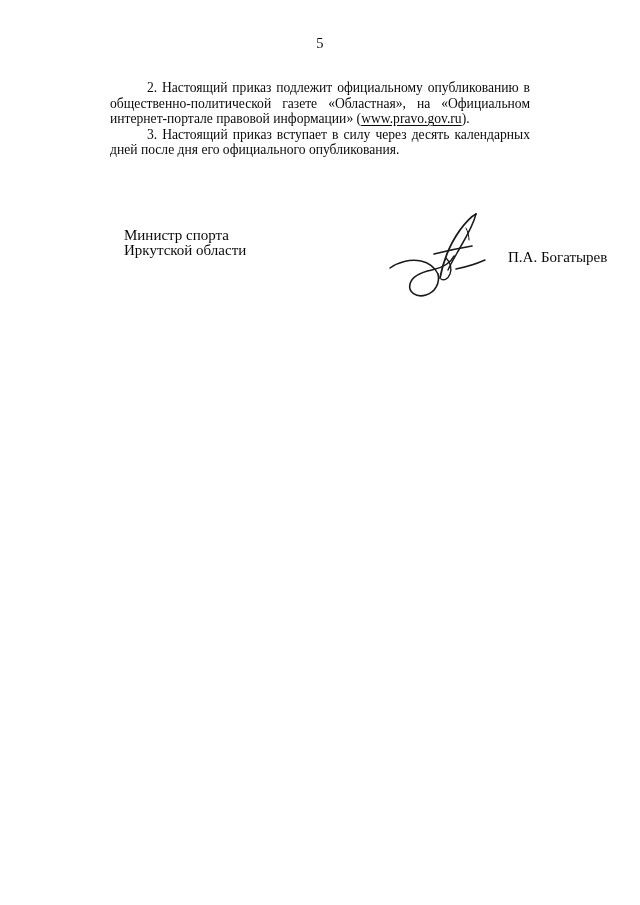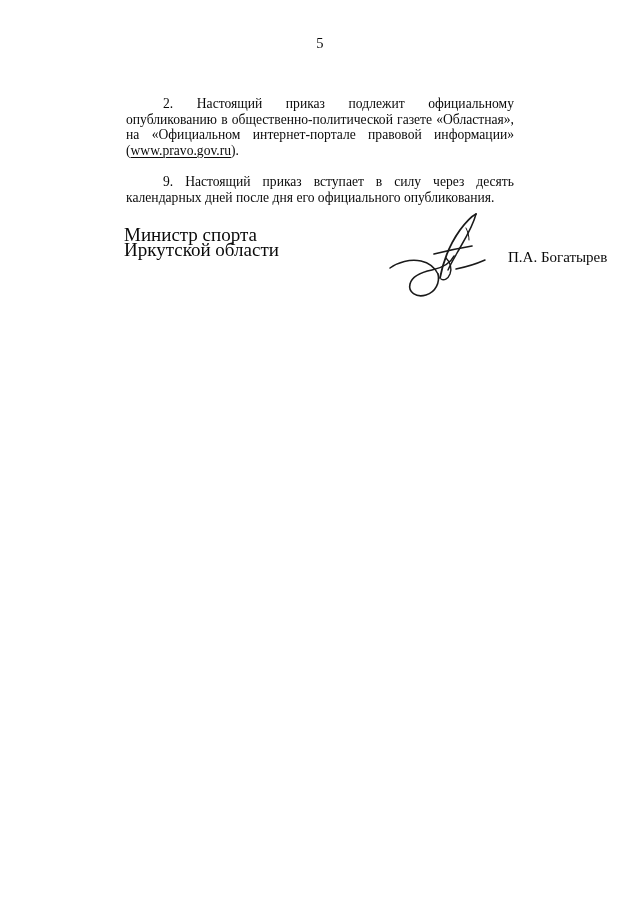--- a/index.html
+++ b/index.html
@@ -37,21 +37,21 @@
 
   
   .body-text {
     position: absolute;
     left: 110px;
     top: 80px;
     width: 420px;
   }
 
   .para {
-    margin: 16px;
+    margin: 0;
     font-size: 13.6px;
     line-height: 15.6px;
     text-align: justify;
     text-justify: inter-word;
     text-indent: 37px;
     hyphens: none;
   }
 
   .para + .para {
     margin-top: 0;
@@ -70,21 +70,21 @@
     left: 110px;
     top: 228px;
     width: 420px;
     height: 80px;
   }
 
   .signatory-title {
     position: absolute;
     left: 14px;
     top: 0;
-    font-size: 19px;
+    font-size: 15px;
     line-height: 14.6px;
     white-space: pre-line;
   }
 
   .signatory-name {
     position: absolute;
     left: 398px;
     top: 22px;
     font-size: 15px;
     line-height: 1;
@@ -116,21 +116,21 @@
 <body>
 
 <div class="page">
 
   <div class="page-number">5</div>
 
   <div class="body-text">
 
     <p class="para"><span>2. Настоящий приказ подлежит официальному опубликованию в общественно-политической газете «Областная», на «Официальном интернет-портале правовой информации» (</span><span class="url-link">www.pravo.gov.ru</span><span>).</span></p>
 
-    <p class="para">9. Настоящий приказ вступает в силу через десять календарных дней после дня его официального опубликования.</p>
+    <p class="para">3. Настоящий приказ вступает в силу через десять календарных дней после дня его официального опубликования.</p>
 
   </div>
 
   <div class="signature-block">
 
     <div class="signatory-title">Министр спорта
 Иркутской области</div>
 
     <div class="signature-mark">
       <svg viewBox="0 0 130 96" xmlns="http://www.w3.org/2000/svg" aria-hidden="true">

